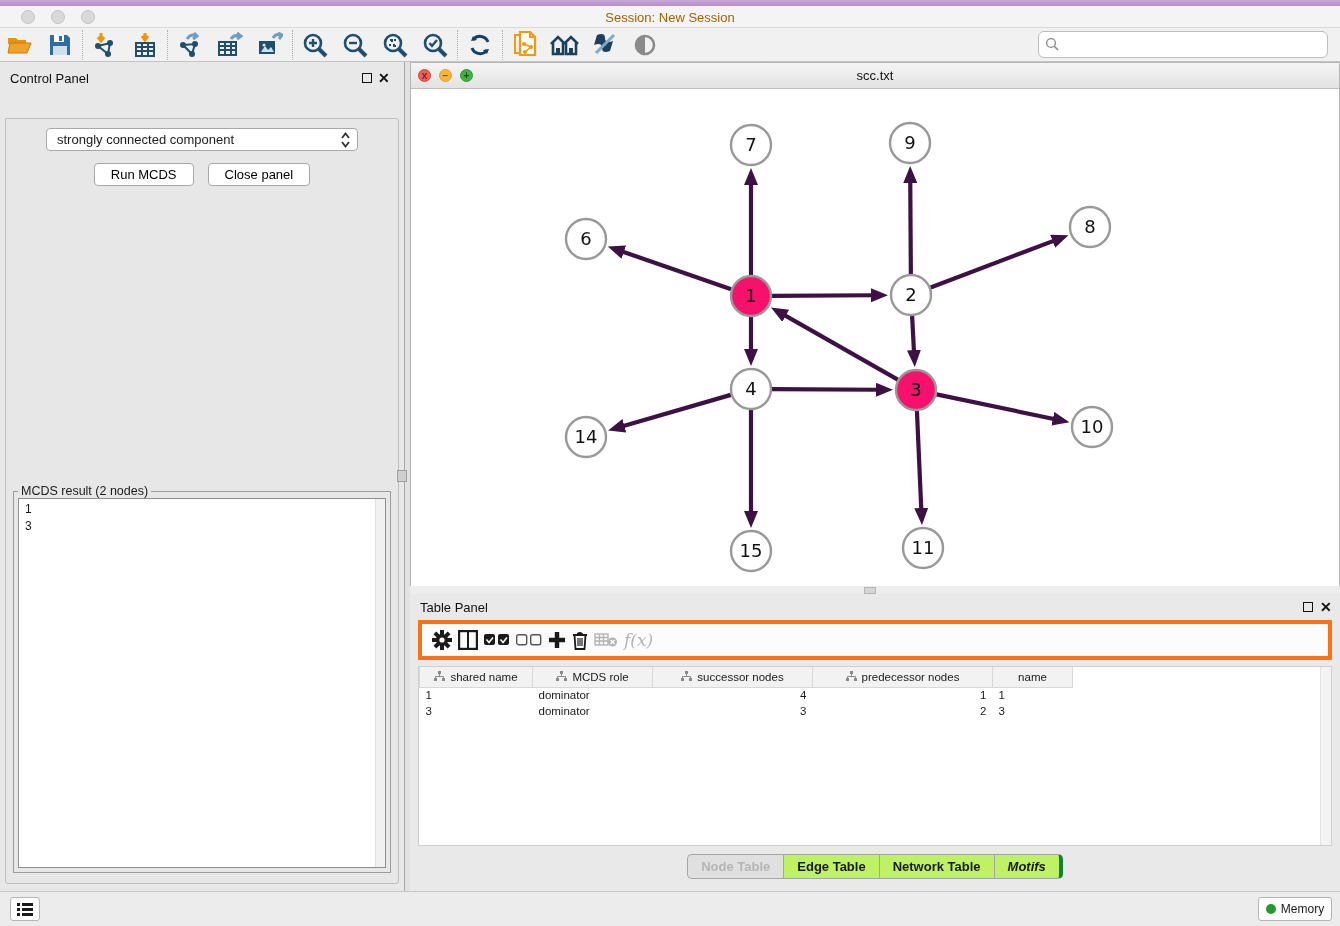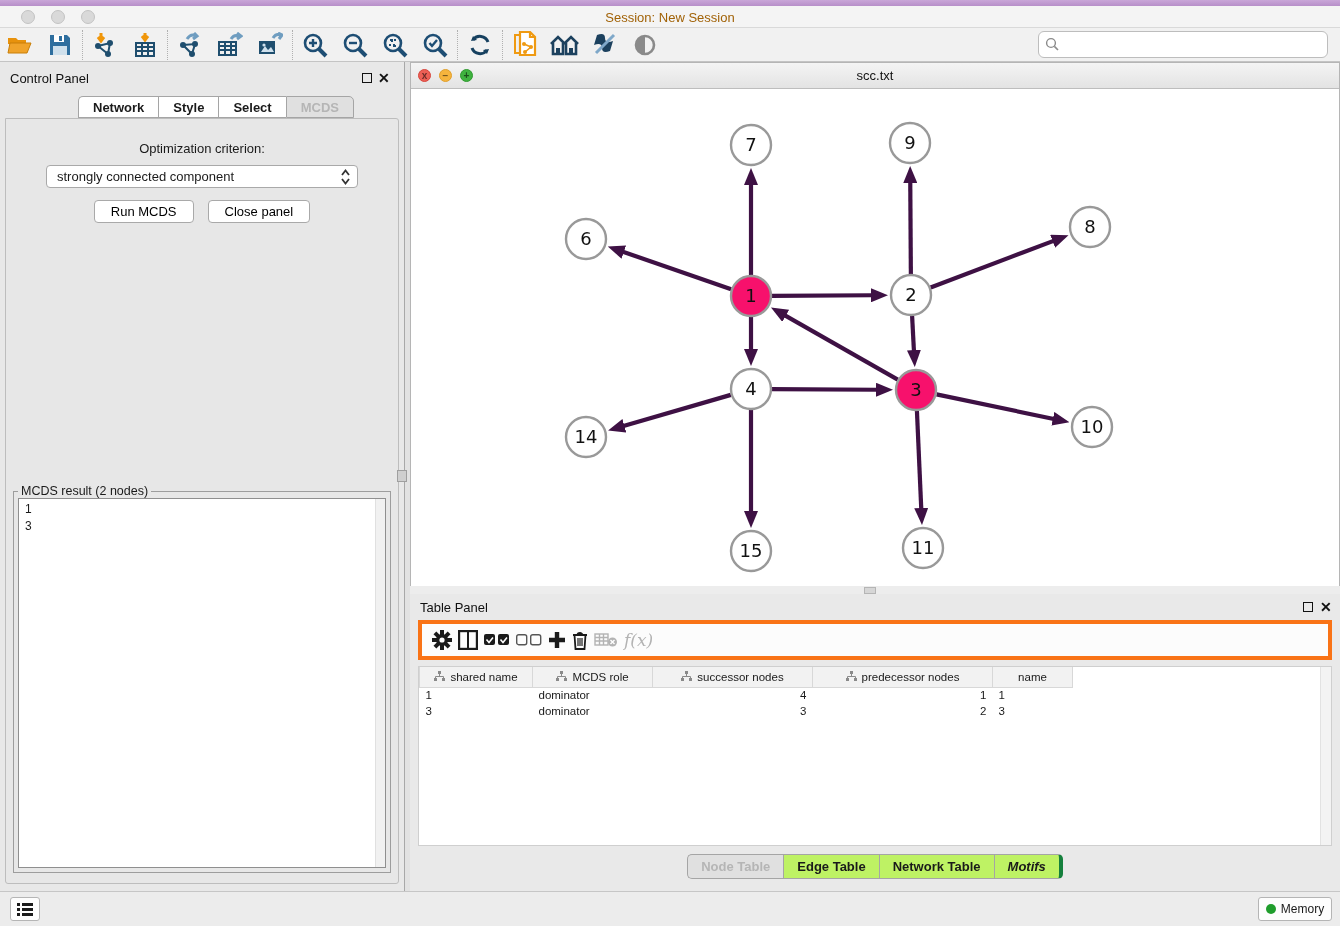--- a/index.html
+++ b/index.html
@@ -286,28 +286,21 @@
     <input class="search-input" placeholder="" style="">
   </div>
 </div>
 
 <div class="control-panel">
   <div class="panel-head">
     <span class="panel-title">Control Panel</span>
     <span class="float-box" style="left:362px"></span>
     <span class="close-x" style="left:378px">✕</span>
   </div>
-  <div class="cp-tabs">
-    <div class="cp-tab">Network</div>
-    <div class="cp-tab">Style</div>
-    <div class="cp-tab">Select</div>
-    <div class="cp-tab last active">MCDS</div>
-  </div>
   <div class="cp-body">
-    <div class="opt-label">Optimization criterion:</div>
     <div class="opt-select">
       <span>strongly connected component</span>
       <span class="stepper">
           <svg width="11" height="18" viewBox="0 0 11 18">
             <path d="M2 7 l3.5-4.5 3.5 4.5" stroke="#333" stroke-width="1.8" fill="none"></path>
             <path d="M2 11 l3.5 4.5 3.5-4.5" stroke="#333" stroke-width="1.8" fill="none"></path>
           </svg>
         </span>
     </div>
     <div class="cp-buttons">

